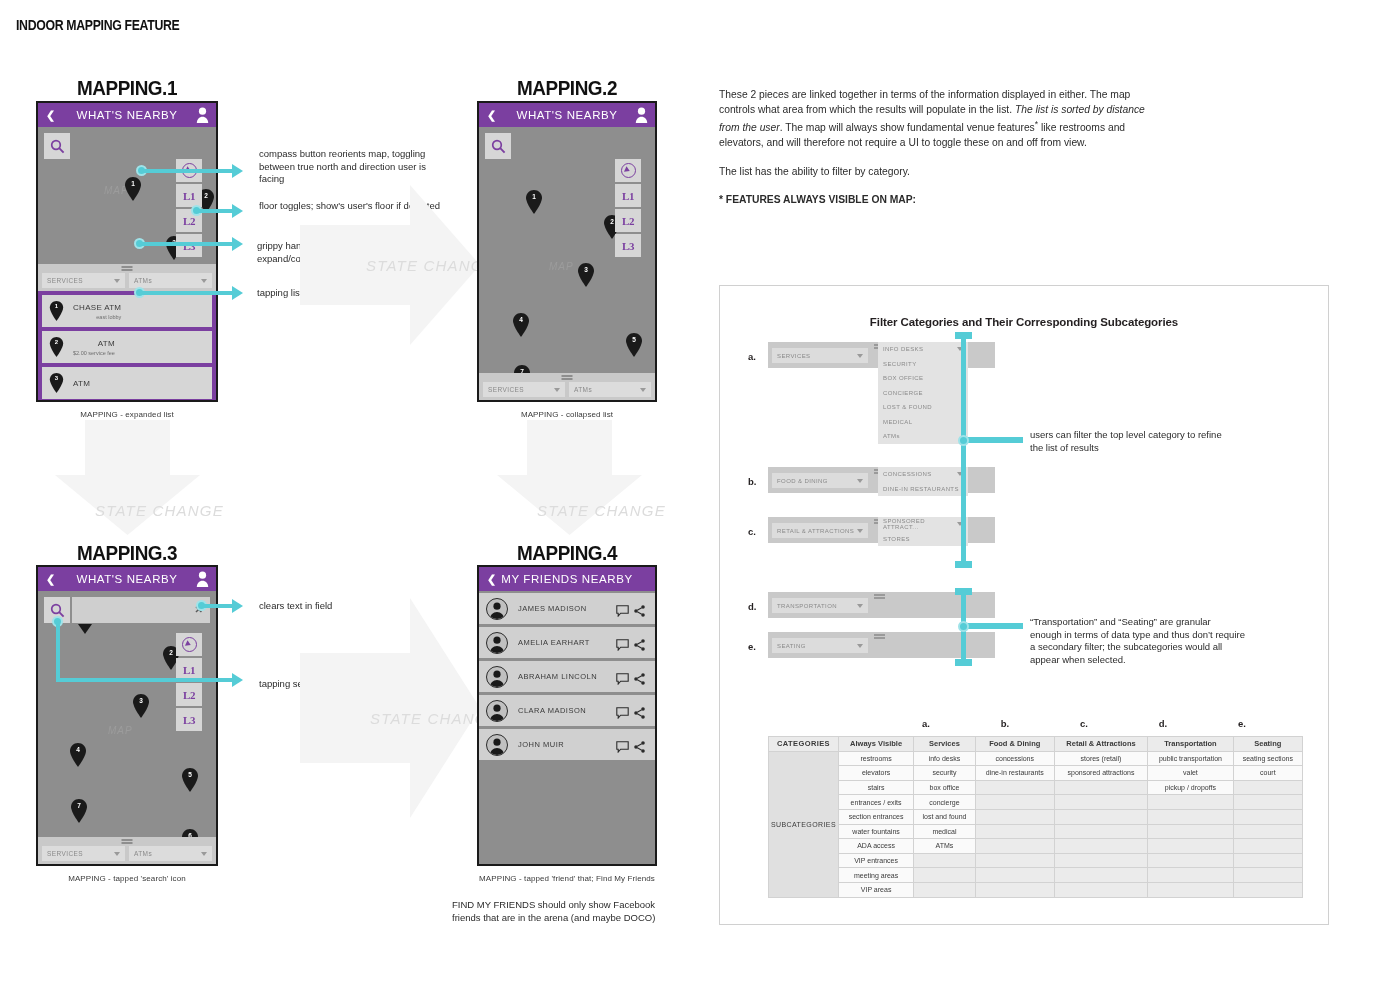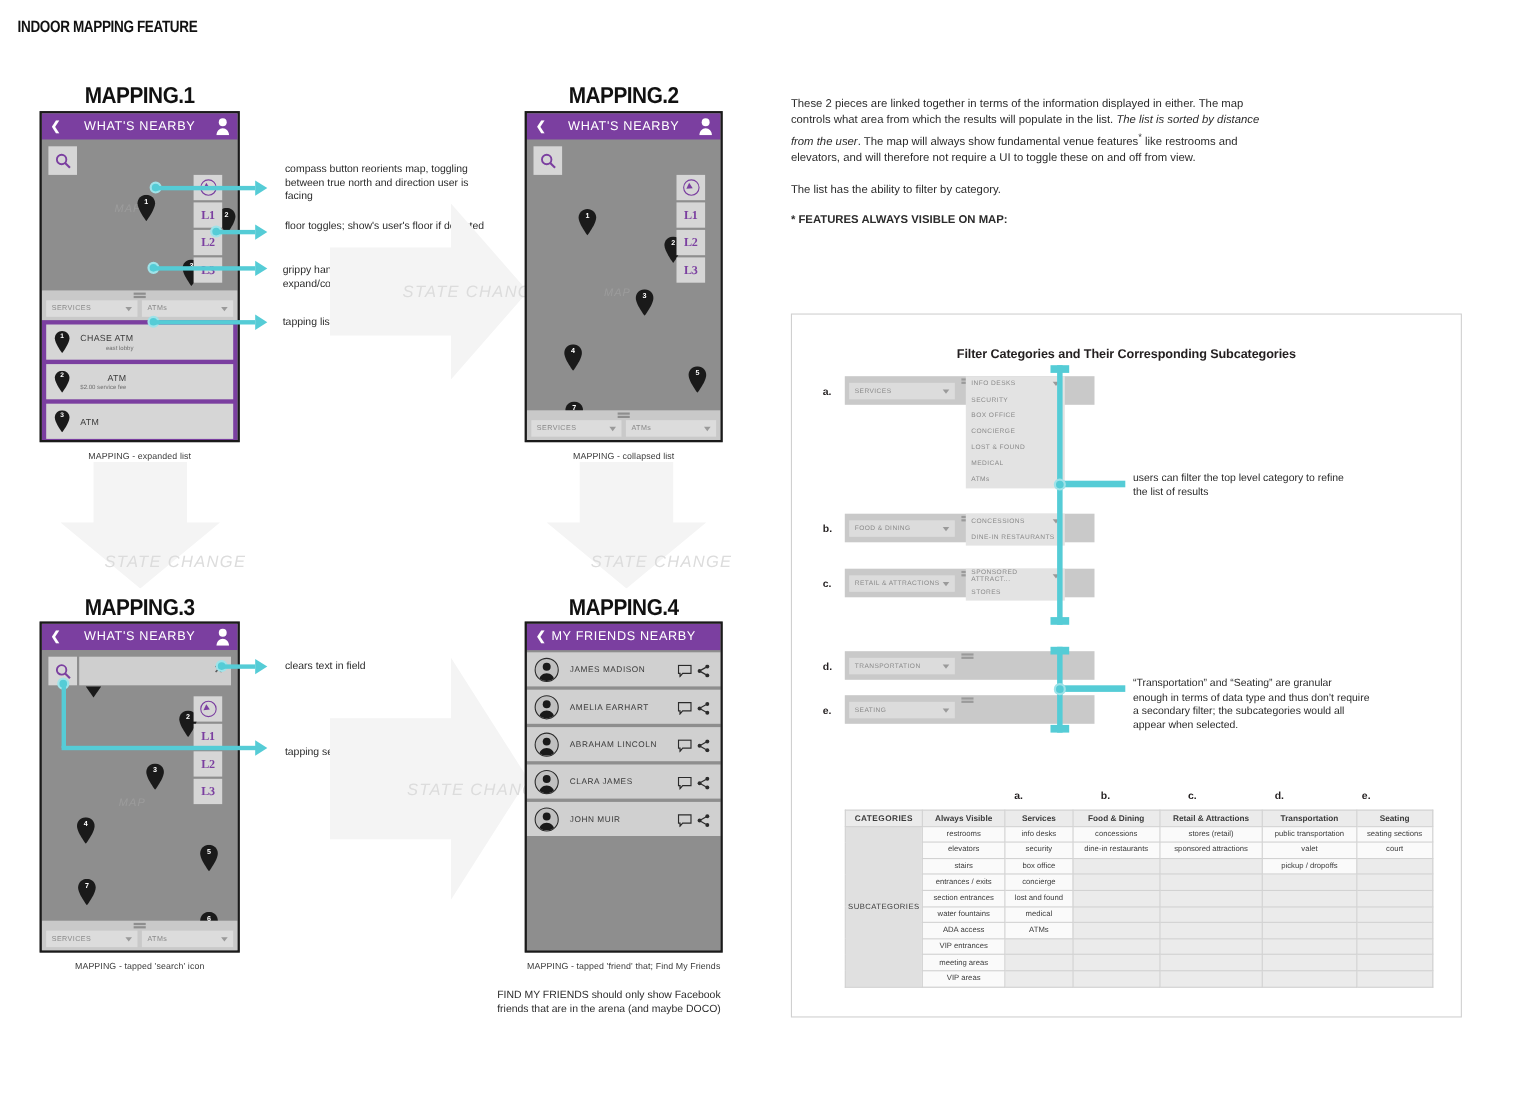--- a/index.html
+++ b/index.html
@@ -646,21 +646,21 @@
           </svg>
       </span>
     </div>
     <div class="friend-row">
       <span class="avatar">
         <svg width="18" height="18" viewBox="0 0 18 18">
             <circle cx="9" cy="5.2" r="3.6" fill="#1a1a1a"></circle>
             <path d="M2 18c0-4 3.2-7 7-7s7 3 7 7z" fill="#1a1a1a"></path>
           </svg>
       </span>
-      <span class="friend-name">CLARA JAMES</span>
+      <span class="friend-name">CLARA MADISON</span>
       <span class="ficon">
         <svg width="13" height="12" viewBox="0 0 13 12">
             <path d="M0.8 0.8h11.4v7.4H4.6L2.2 11V8.2H0.8z" fill="none" stroke="#2b2b2b" stroke-width="1.1"></path>
           </svg>
       </span>
       <span class="ficon">
         <svg width="13" height="12" viewBox="0 0 13 12">
             <circle cx="10" cy="2" r="1.8" fill="#2b2b2b"></circle>
             <circle cx="3" cy="6" r="1.8" fill="#2b2b2b"></circle>
             <circle cx="10" cy="10" r="1.8" fill="#2b2b2b"></circle>

